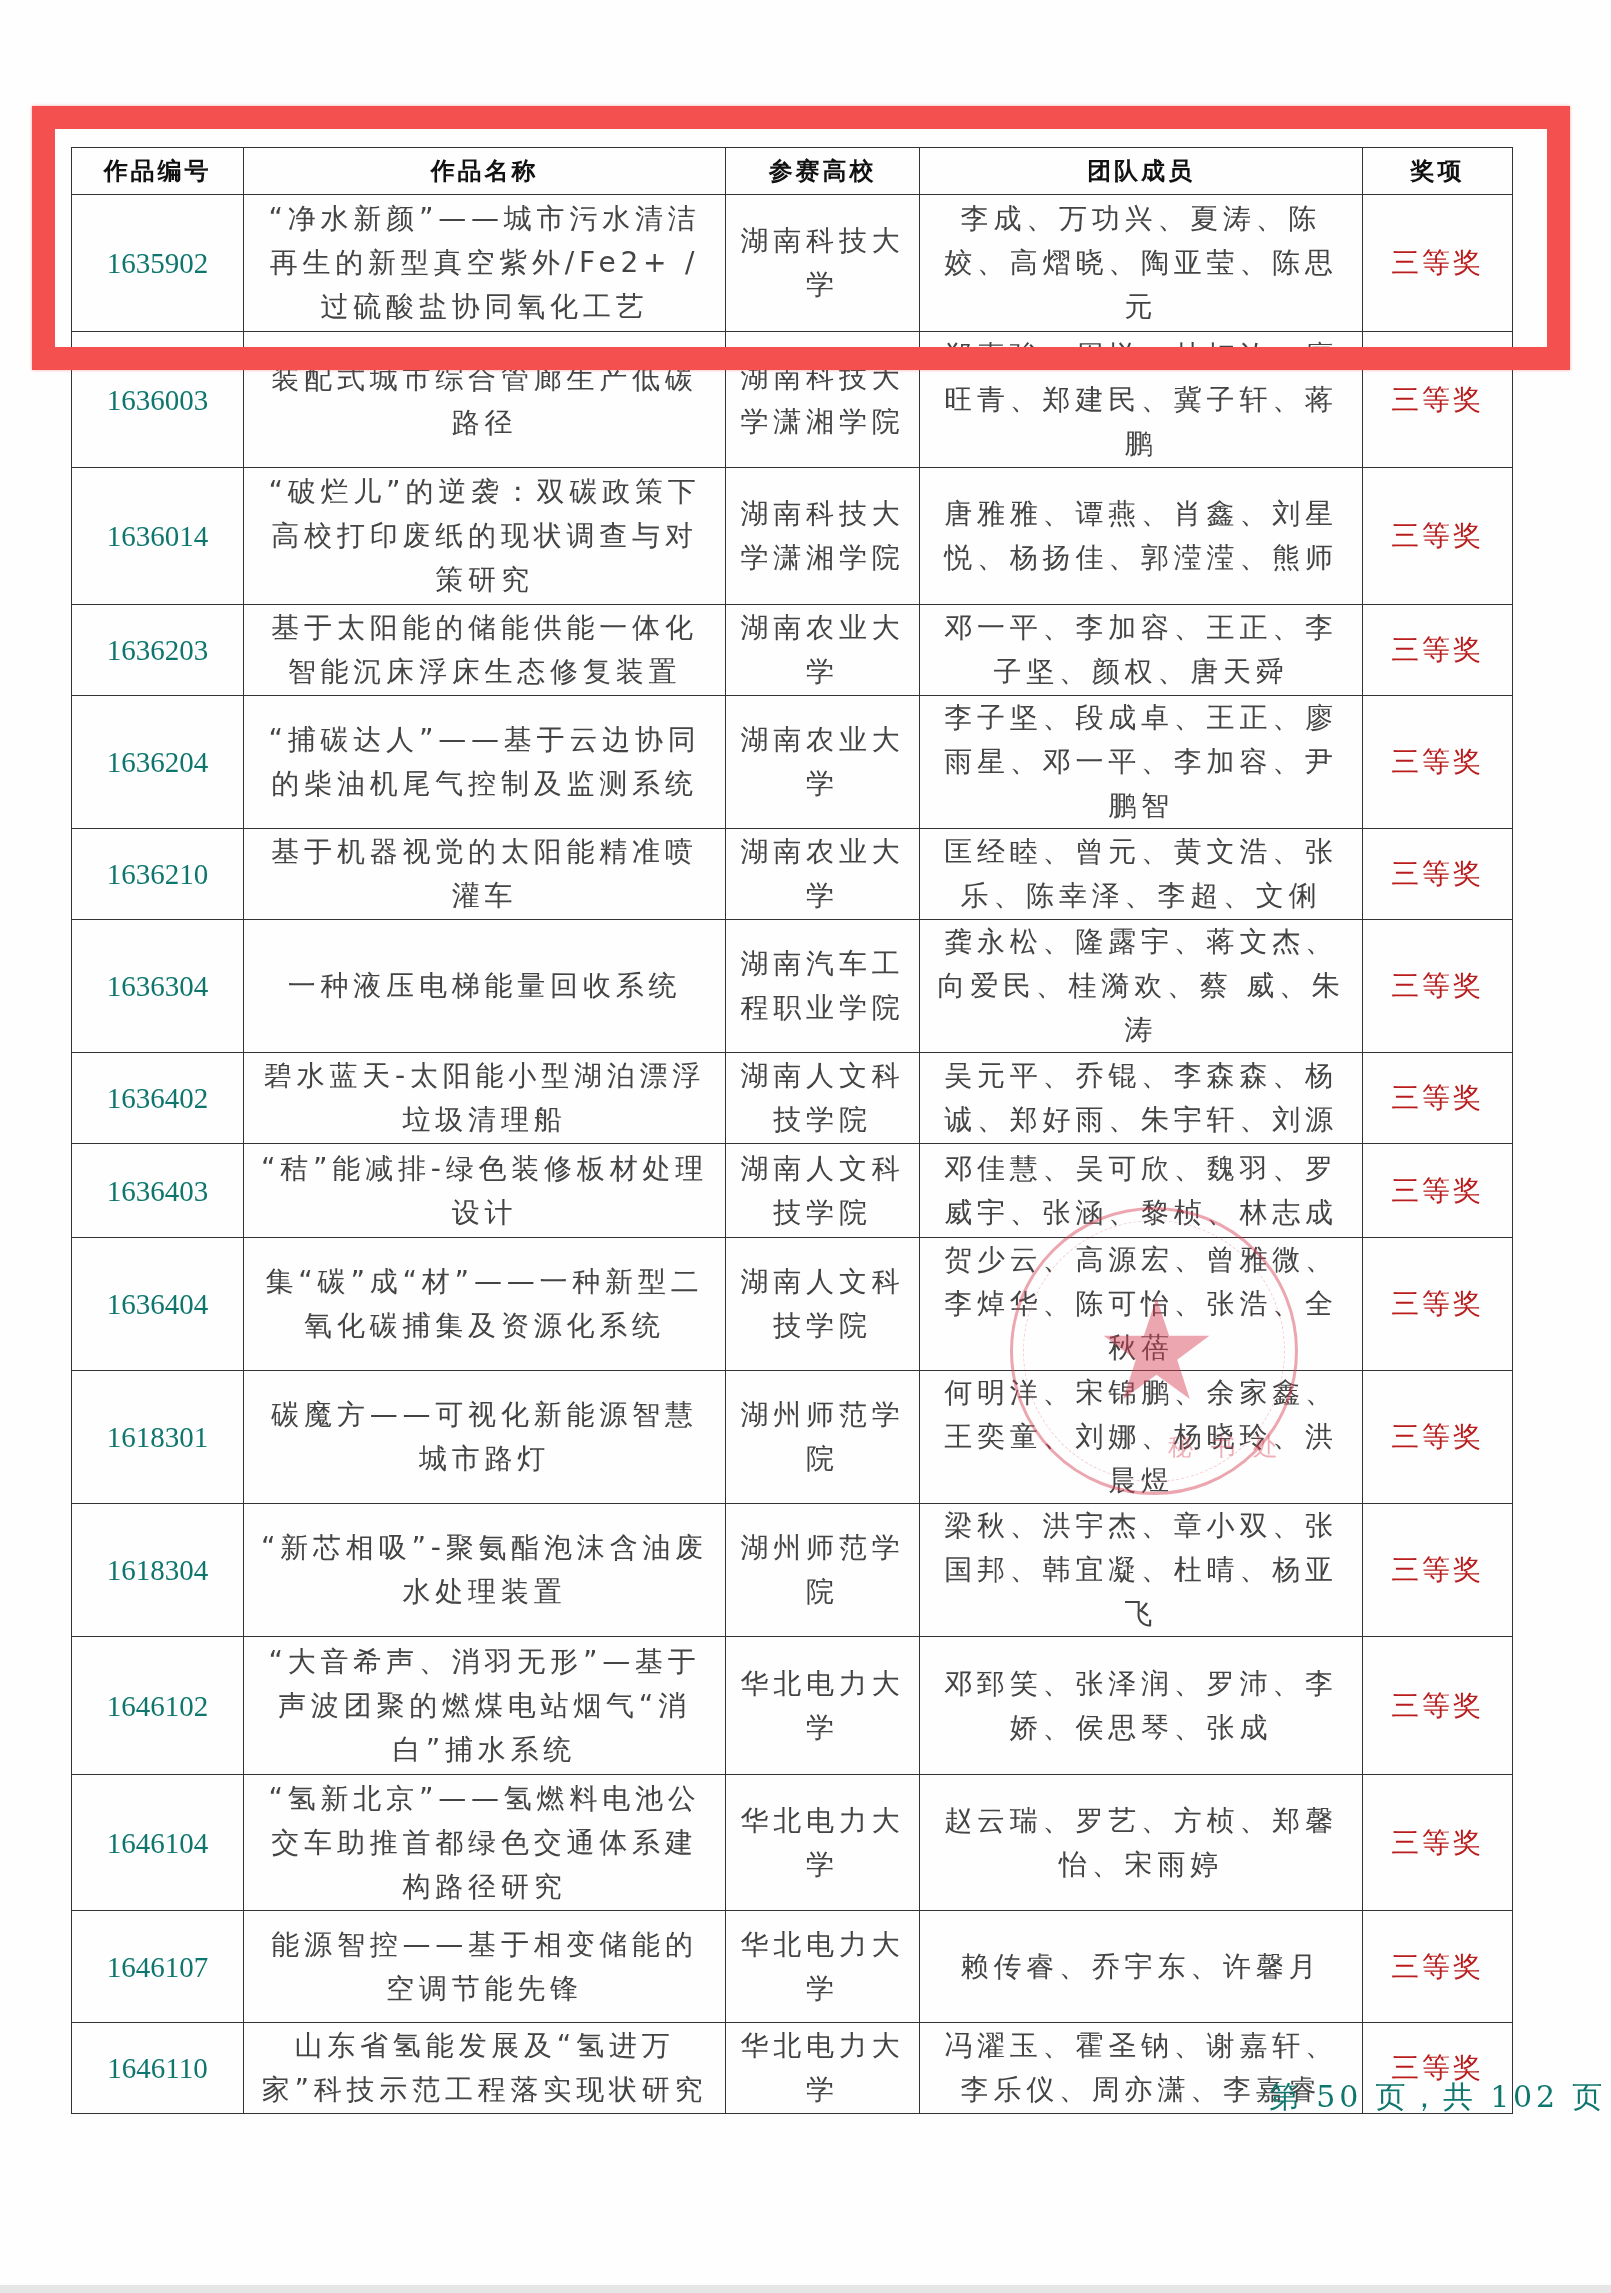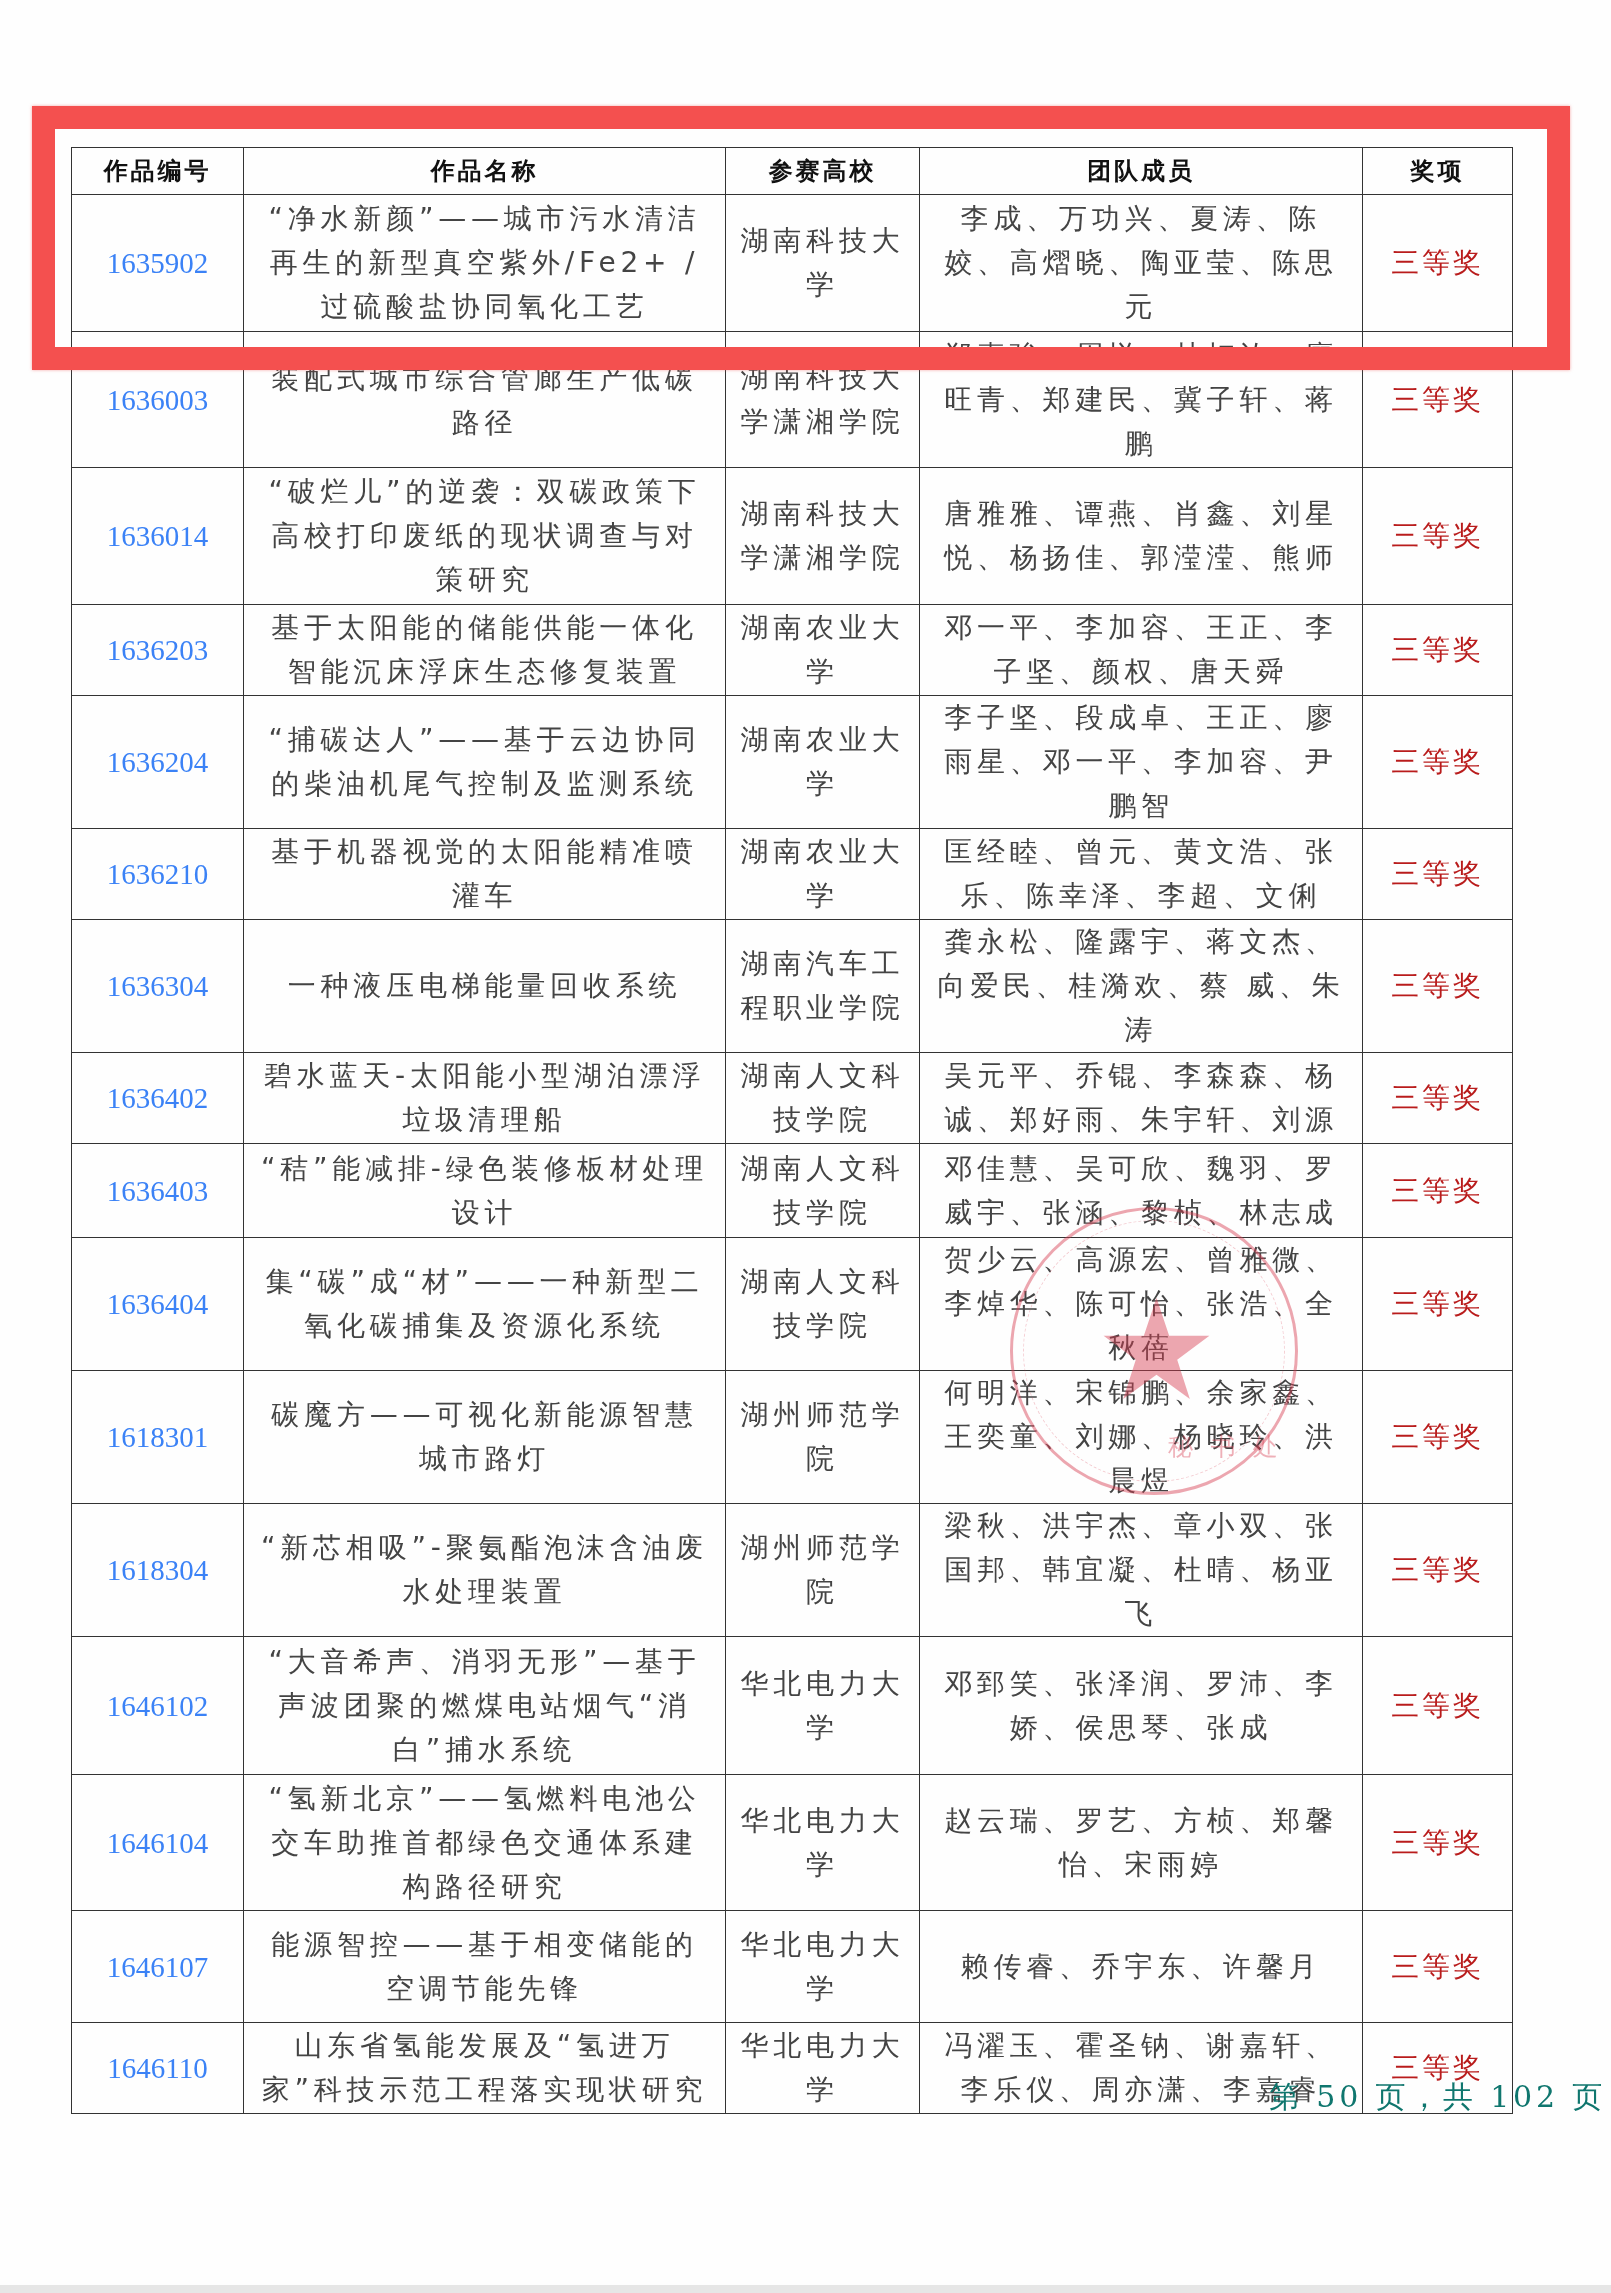--- a/index.html
+++ b/index.html
@@ -23,21 +23,21 @@
   table.awards th {
     height: 47px; font-size: 24px; font-weight: bold; color: #111;
     font-family: "DejaVu Sans", "Liberation Sans", sans-serif;
     letter-spacing: 2.9px;
   }
   table.awards td {
     font-size: 28px; line-height: 44px; color: #444;
     font-family: "DejaVu Sans", "Liberation Sans", sans-serif;
     letter-spacing: 4.8px;
   }
-  table.awards td.id { font-family: "Liberation Serif", "DejaVu Serif", serif; font-size: 29px; letter-spacing: 0; color: #3b82f6; }
+  table.awards td.id { font-family: "Liberation Serif", "DejaVu Serif", serif; font-size: 29px; letter-spacing: 0; color: #0f766e; }
   table.awards td.award { letter-spacing: 2.9px; color: #b91c1c; }
   table.awards td.title { padding: 0 13.4px; }
   table.awards td.members { padding: 0 11.5px; }
   .clipped-line {
     display: block; height: 15.4px; overflow: hidden; line-height: 44px;
     color: #777; margin-top: -11.5px; margin-bottom: 0;
   }
   .highlight-box {
     position: absolute; left: 32px; top: 106px; width: 1538px; height: 264px;
     border: 23px solid #f4504f; box-sizing: border-box;

